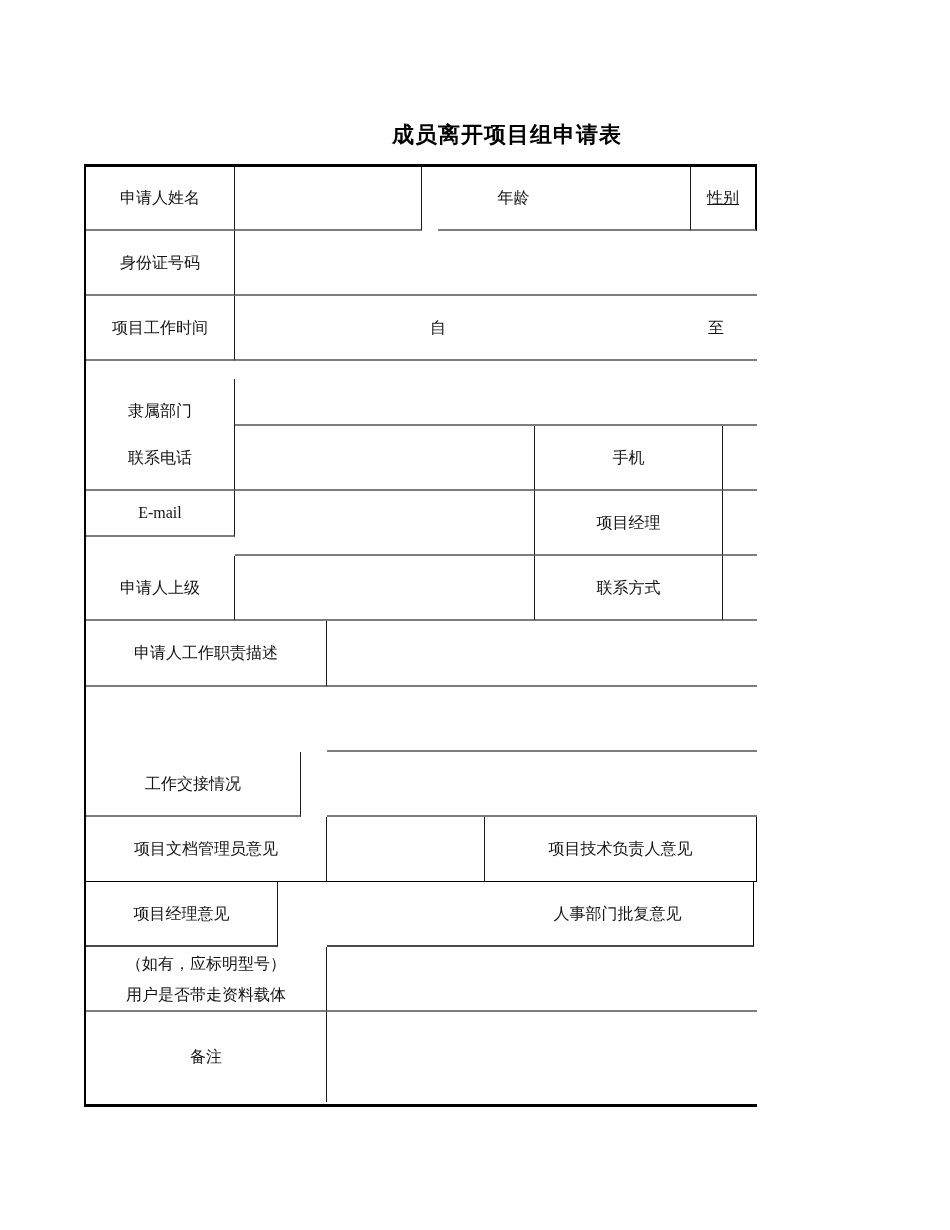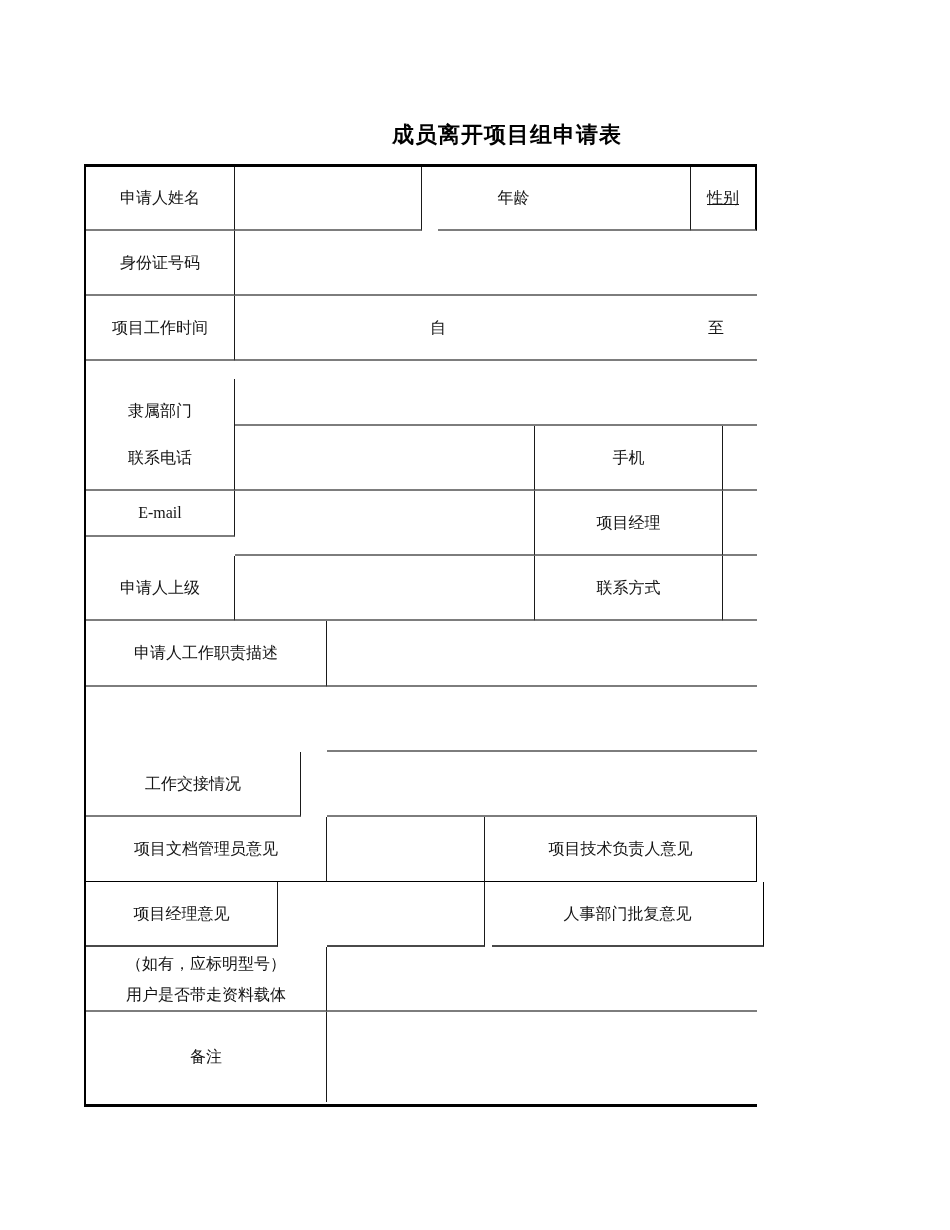--- a/index.html
+++ b/index.html
@@ -91,21 +91,21 @@
 
     <div class="cell" style="left:0;top:585px;width:215px;height:65px">工作交接情况</div>
     <div class="cell no-r" style="left:241px;top:585px;width:430px;height:65px"></div>
 
     <div class="cell b-bk1" style="left:0;top:650px;width:241px;height:65px">项目文档管理员意见</div>
     <div class="cell b-bk1" style="left:241px;top:650px;width:158px;height:65px"></div>
     <div class="cell b-bk1 r-bk1" style="left:399px;top:650px;width:272px;height:65px">项目技术负责人意见</div>
 
     <div class="cell b-dark" style="left:0;top:715px;width:192px;height:65px">项目经理意见</div>
     <div class="cell b-dark" style="left:241px;top:715px;width:158px;height:65px"></div>
-    <div class="cell b-dark r-bk1" style="left:406px;top:715px;width:272px;height:65px">人事部门批复意见</div>
+    <div class="cell b-dark r-bk1" style="left:396px;top:715px;width:272px;height:65px">人事部门批复意见</div>
 
     <div class="cell twoline" style="left:0;top:780px;width:241px;height:65px">
       <div>（如有，应标明型号）</div>
       <div>用户是否带走资料载体</div>
     </div>
     <div class="cell no-r" style="left:241px;top:780px;width:430px;height:65px"></div>
 
     <div class="cell no-b" style="left:0;top:845px;width:241px;height:90px">备注</div>
     <div class="cell no-r no-b" style="left:241px;top:845px;width:430px;height:92px"></div>
 

